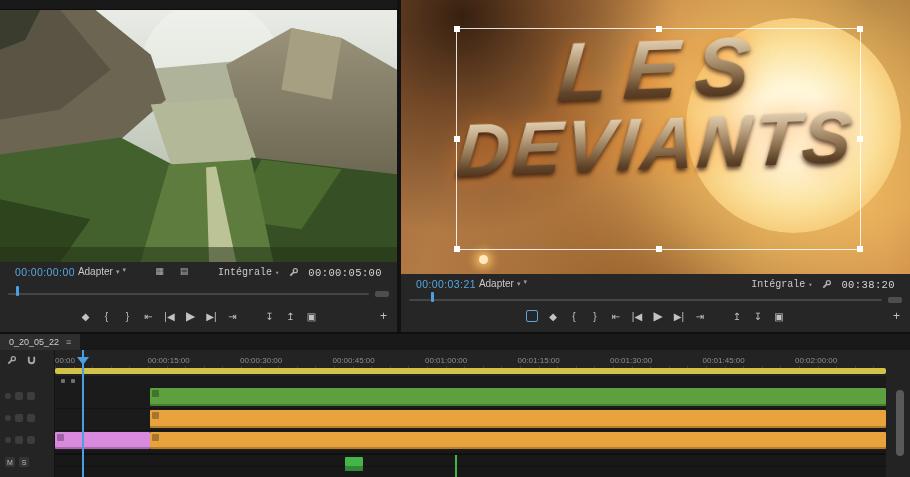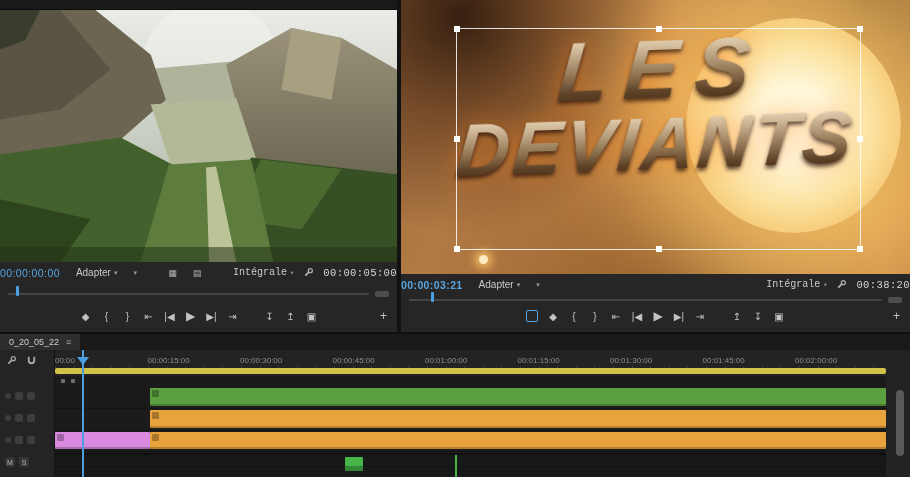--- a/index.html
+++ b/index.html
@@ -36,21 +36,21 @@
     transform: rotate(-2deg) skewX(-7deg); font-weight: bold; font-style: italic; }
   .title-line { display: block;
     background: linear-gradient(180deg,#f2e5cb 0%,#cdb695 25%,#937755 55%,#5e4227 78%,#402a16 100%);
     -webkit-background-clip: text; background-clip: text; color: transparent;
     filter: drop-shadow(0 3px 2px rgba(30,10,5,.7)) drop-shadow(0 0 12px rgba(255,130,30,.5)); }
   .t1 { font-size: 82px; line-height: .95; letter-spacing: 16px; }
   .t2 { font-size: 74px; line-height: .98; letter-spacing: 3px; }
 
   
   .controls { flex: 1; background: #262626; display: flex; flex-direction: column; justify-content: space-between; padding: 3px 0 4px; }
-  .ctrl-row { display: flex; align-items: center; padding: 1px 0; gap: 16px; font-size: 10px; color: #c9c9c9; }
+  .ctrl-row { display: flex; align-items: flex-start; padding: 1px 15px; gap: 3px; font-size: 10px; color: #c9c9c9; }
   .tc { font-size: 10.5px; letter-spacing: .4px; }
   .tc-dur { color: #d6d6d6; }
   .push-right { margin-left: auto; display: flex; align-items: center; gap: 8px; font-family: Liberation Mono, monospace; }
   .dd { display: flex; align-items: center; gap: 3px; }
   .chev { font-size: 7px; color: #9a9a9a; }
   .mini-ic { color: #b0b0b0; font-size: 9px; }
   .row-center { flex: 1; display: flex; justify-content: center; gap: 16px; }
   .icon-btn { width: 13px; height: 13px; display: flex; align-items: center; justify-content: center; }
   .scrub { position: relative; height: 12px; margin: 0 8px; }
   .scrub-line { position: absolute; left: 0; right: 20px; bottom: 3px; height: 2px; background: #454545; border-radius: 1px; }
@@ -211,21 +211,21 @@
           <span class="hd ml"></span>
           <span class="hd mr"></span>
           <span class="hd bl"></span>
           <span class="hd bm"></span>
           <span class="hd br"></span>
         </div>
       </div>
 
       <div class="controls">
         <div class="ctrl-row">
-          <span class="tc" style="color: rgb(88, 165, 224); font-weight: bold;">00:00:03:21</span>
+          <span class="tc" style="color: rgb(88, 165, 224);">00:00:03:21</span>
           <span class="dd">
             <span>Adapter</span>
             <span class="chev">▾</span>
           </span>
           <span class="dd">
             <span class="chev">▾</span>
           </span>
           <span class="push-right">
             <span class="dd">
               <span>Intégrale</span>

